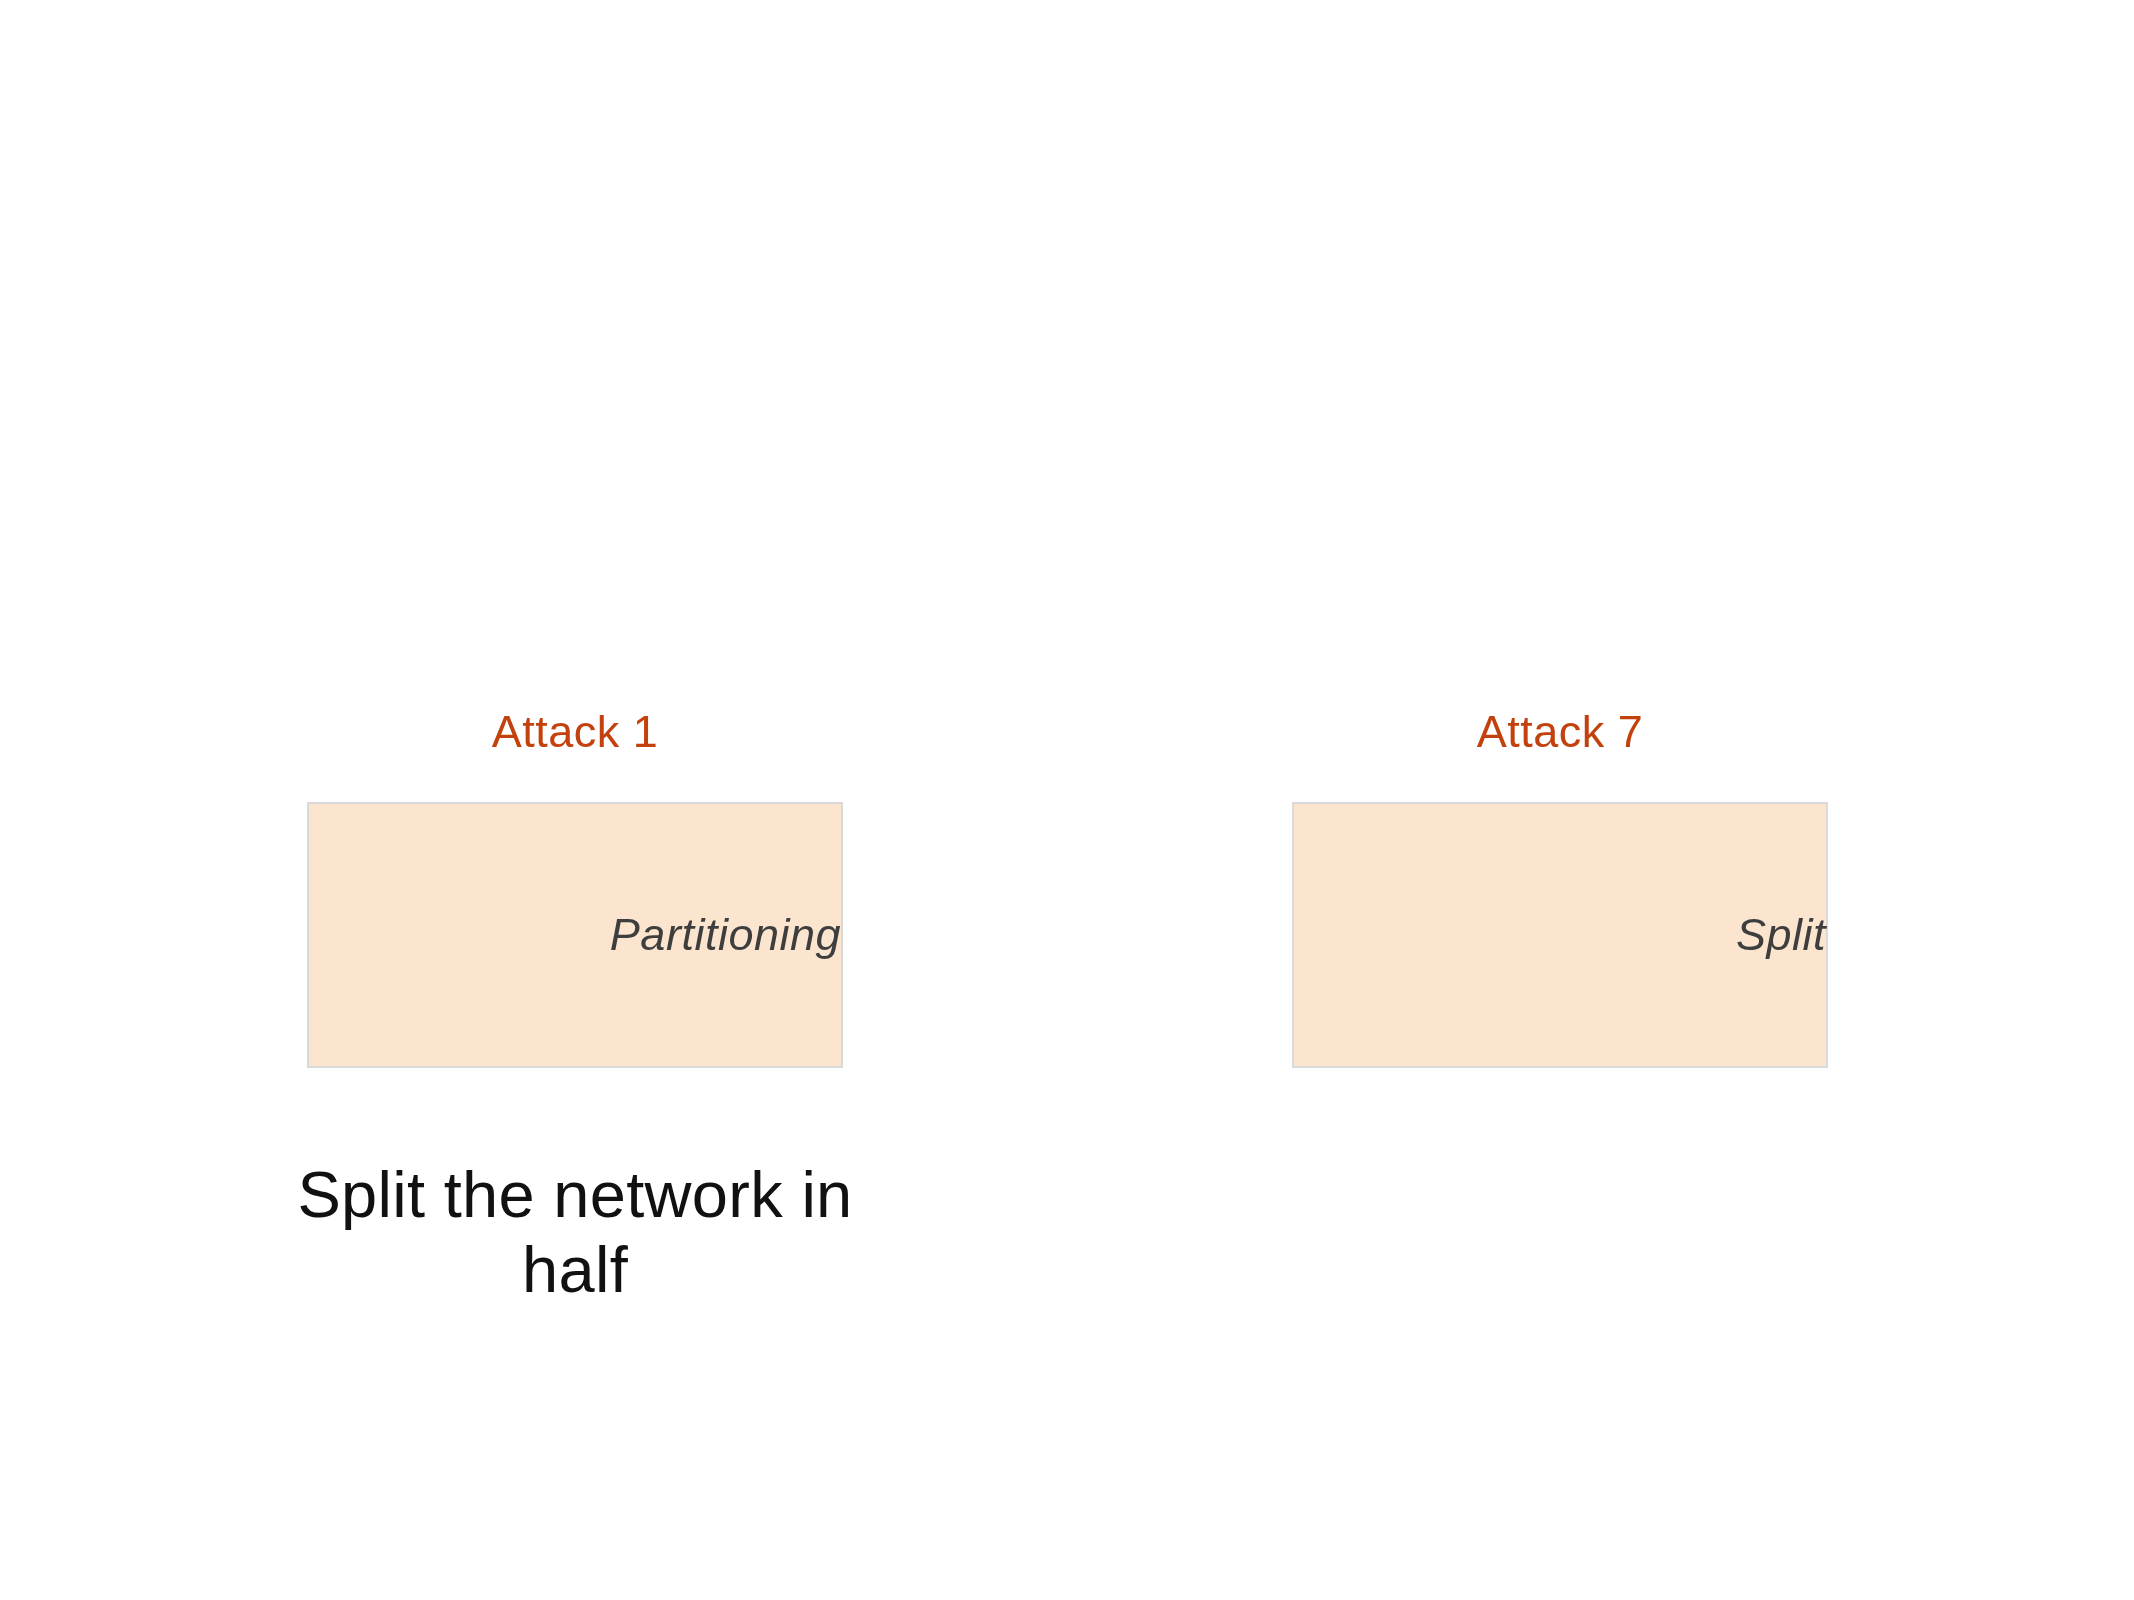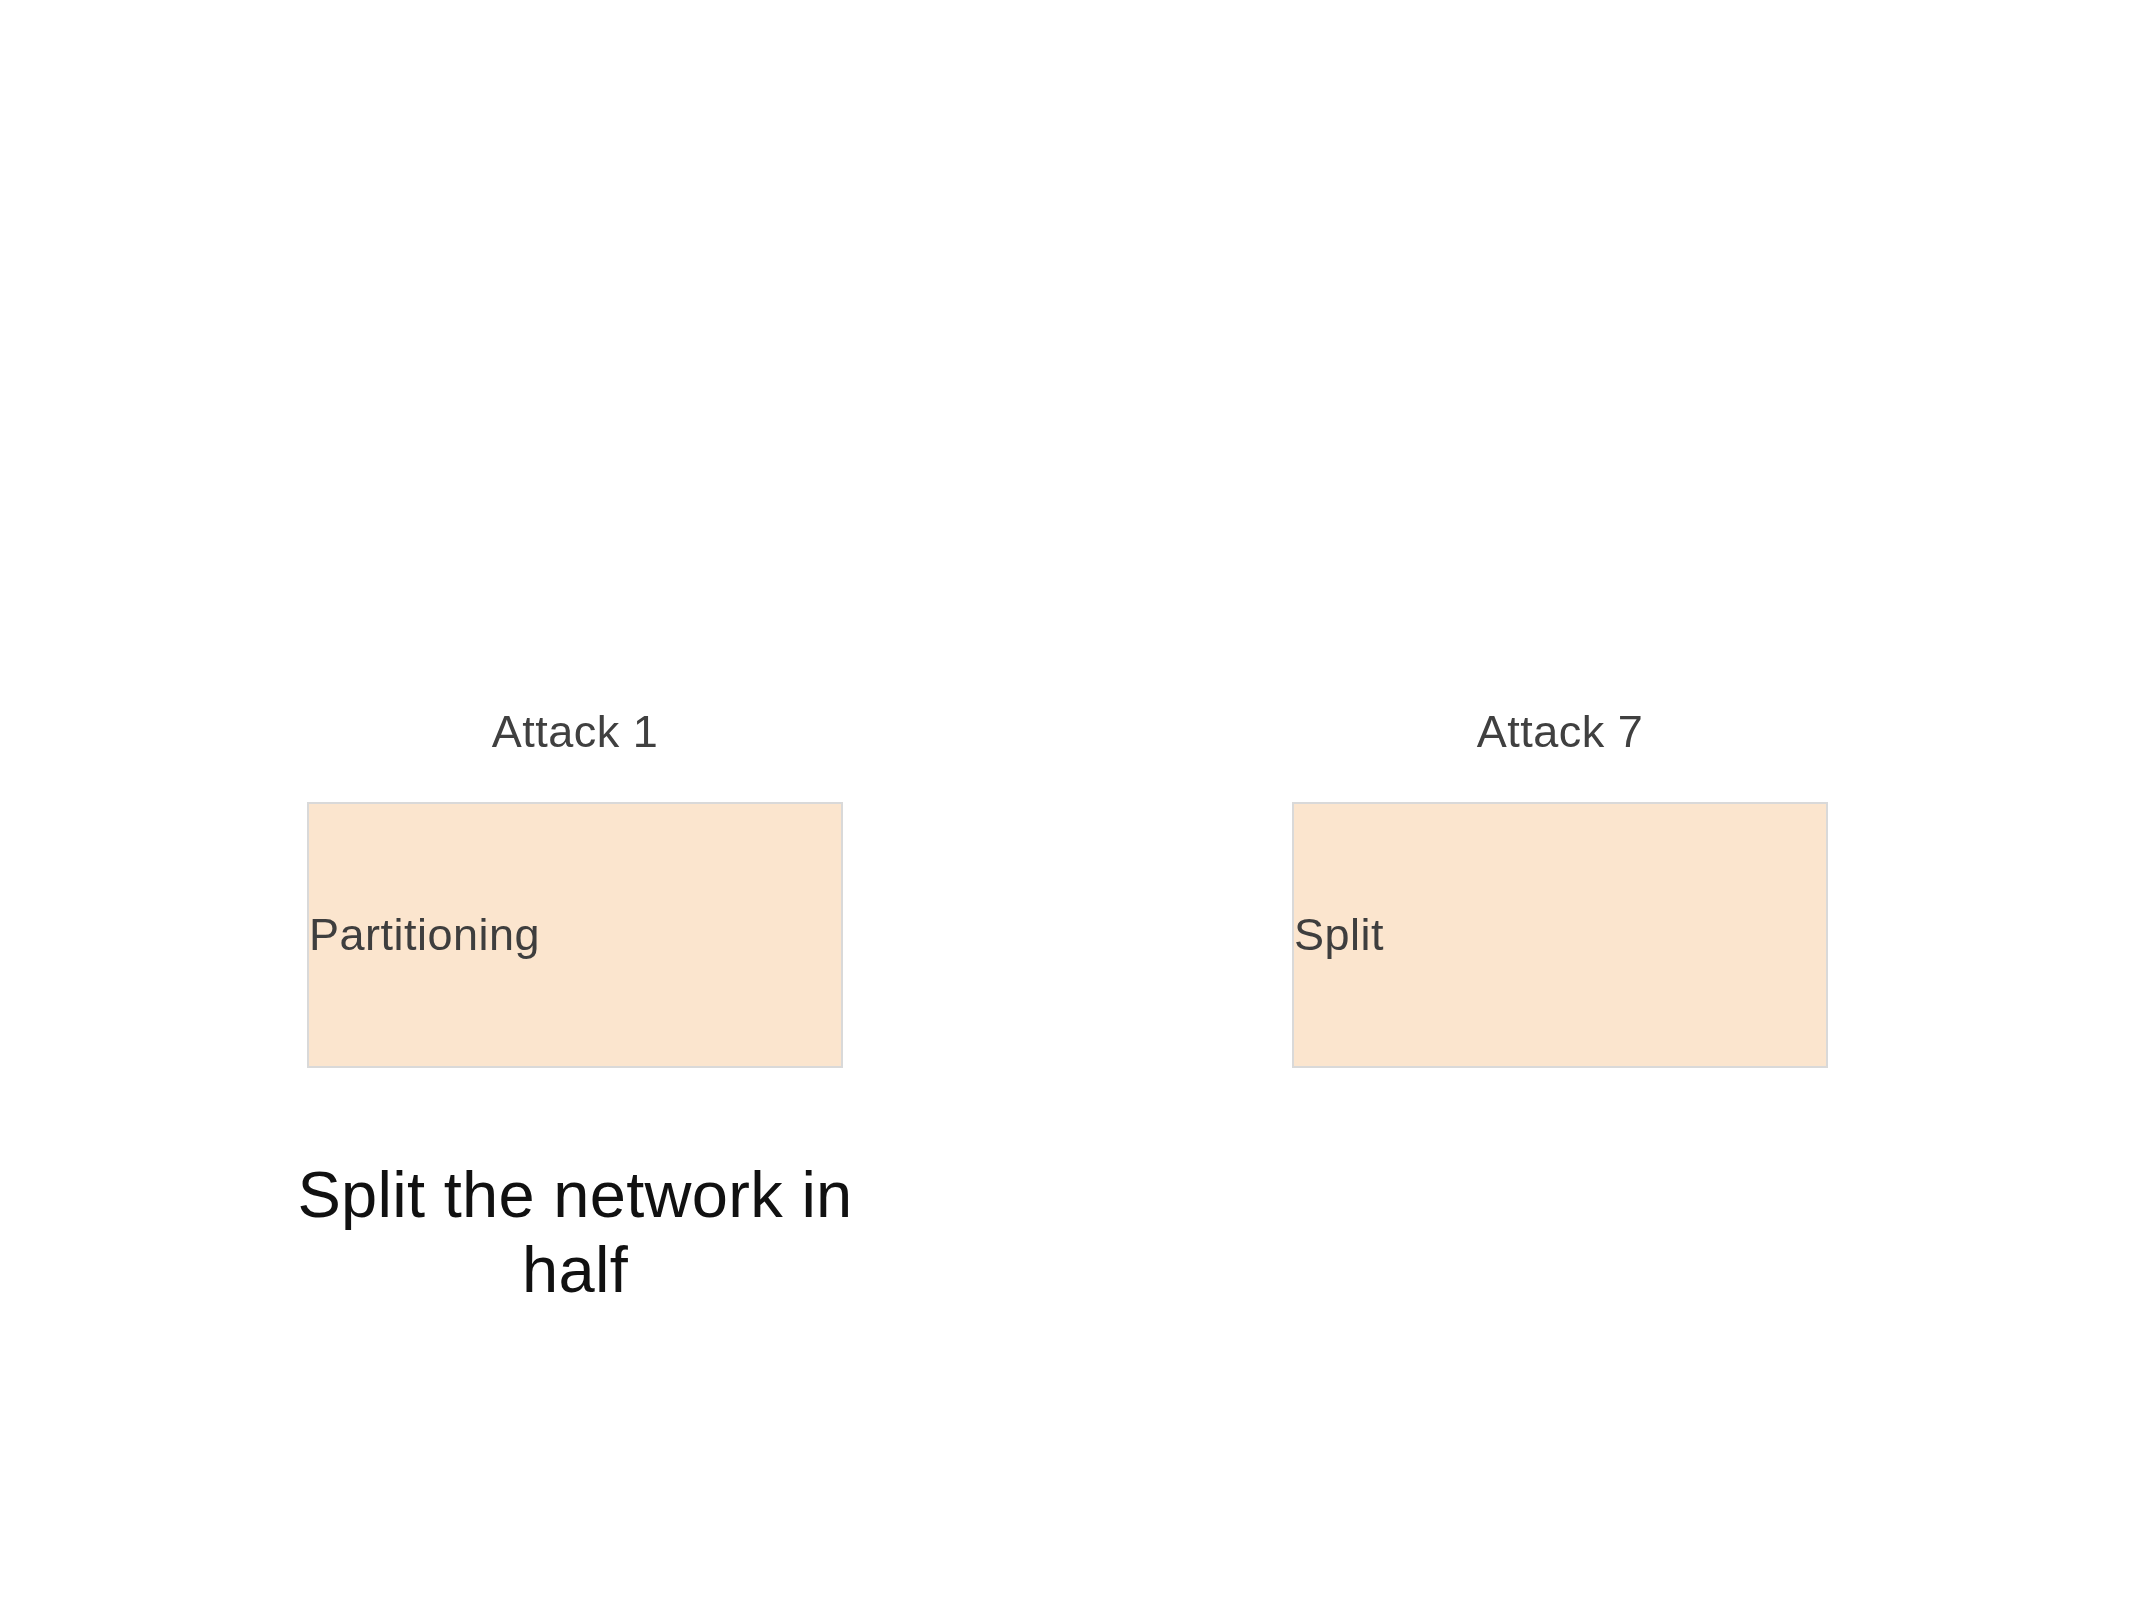--- a/index.html
+++ b/index.html
@@ -24,34 +24,35 @@
   .col-right { left: 1292px; }
 
   .attack-heading {
     position: absolute;
     top: 706px;
     left: 0;
     width: 536px;
     text-align: center;
     font-size: 45px;
     line-height: 1.15;
-    color: #404040;
+    color: #c2410c;
     letter-spacing: 0.5px;
   }
   .attack-box {
     position: absolute;
     top: 802px;
     left: 0;
     width: 532px;
     height: 262px;
     background: #fbe5ce;
     border: 2px solid #d9d9d9;
     display: flex;
     align-items: center;
-    justify-content: flex-start;
+    justify-content: flex-end;
+    font-style: italic;
   }
   .attack-box-label {
     font-size: 45px;
     color: #3e3e3e;
     letter-spacing: 0.5px;
     text-align: center;
   }
   .attack-caption {
     position: absolute;
     top: 1158px;

